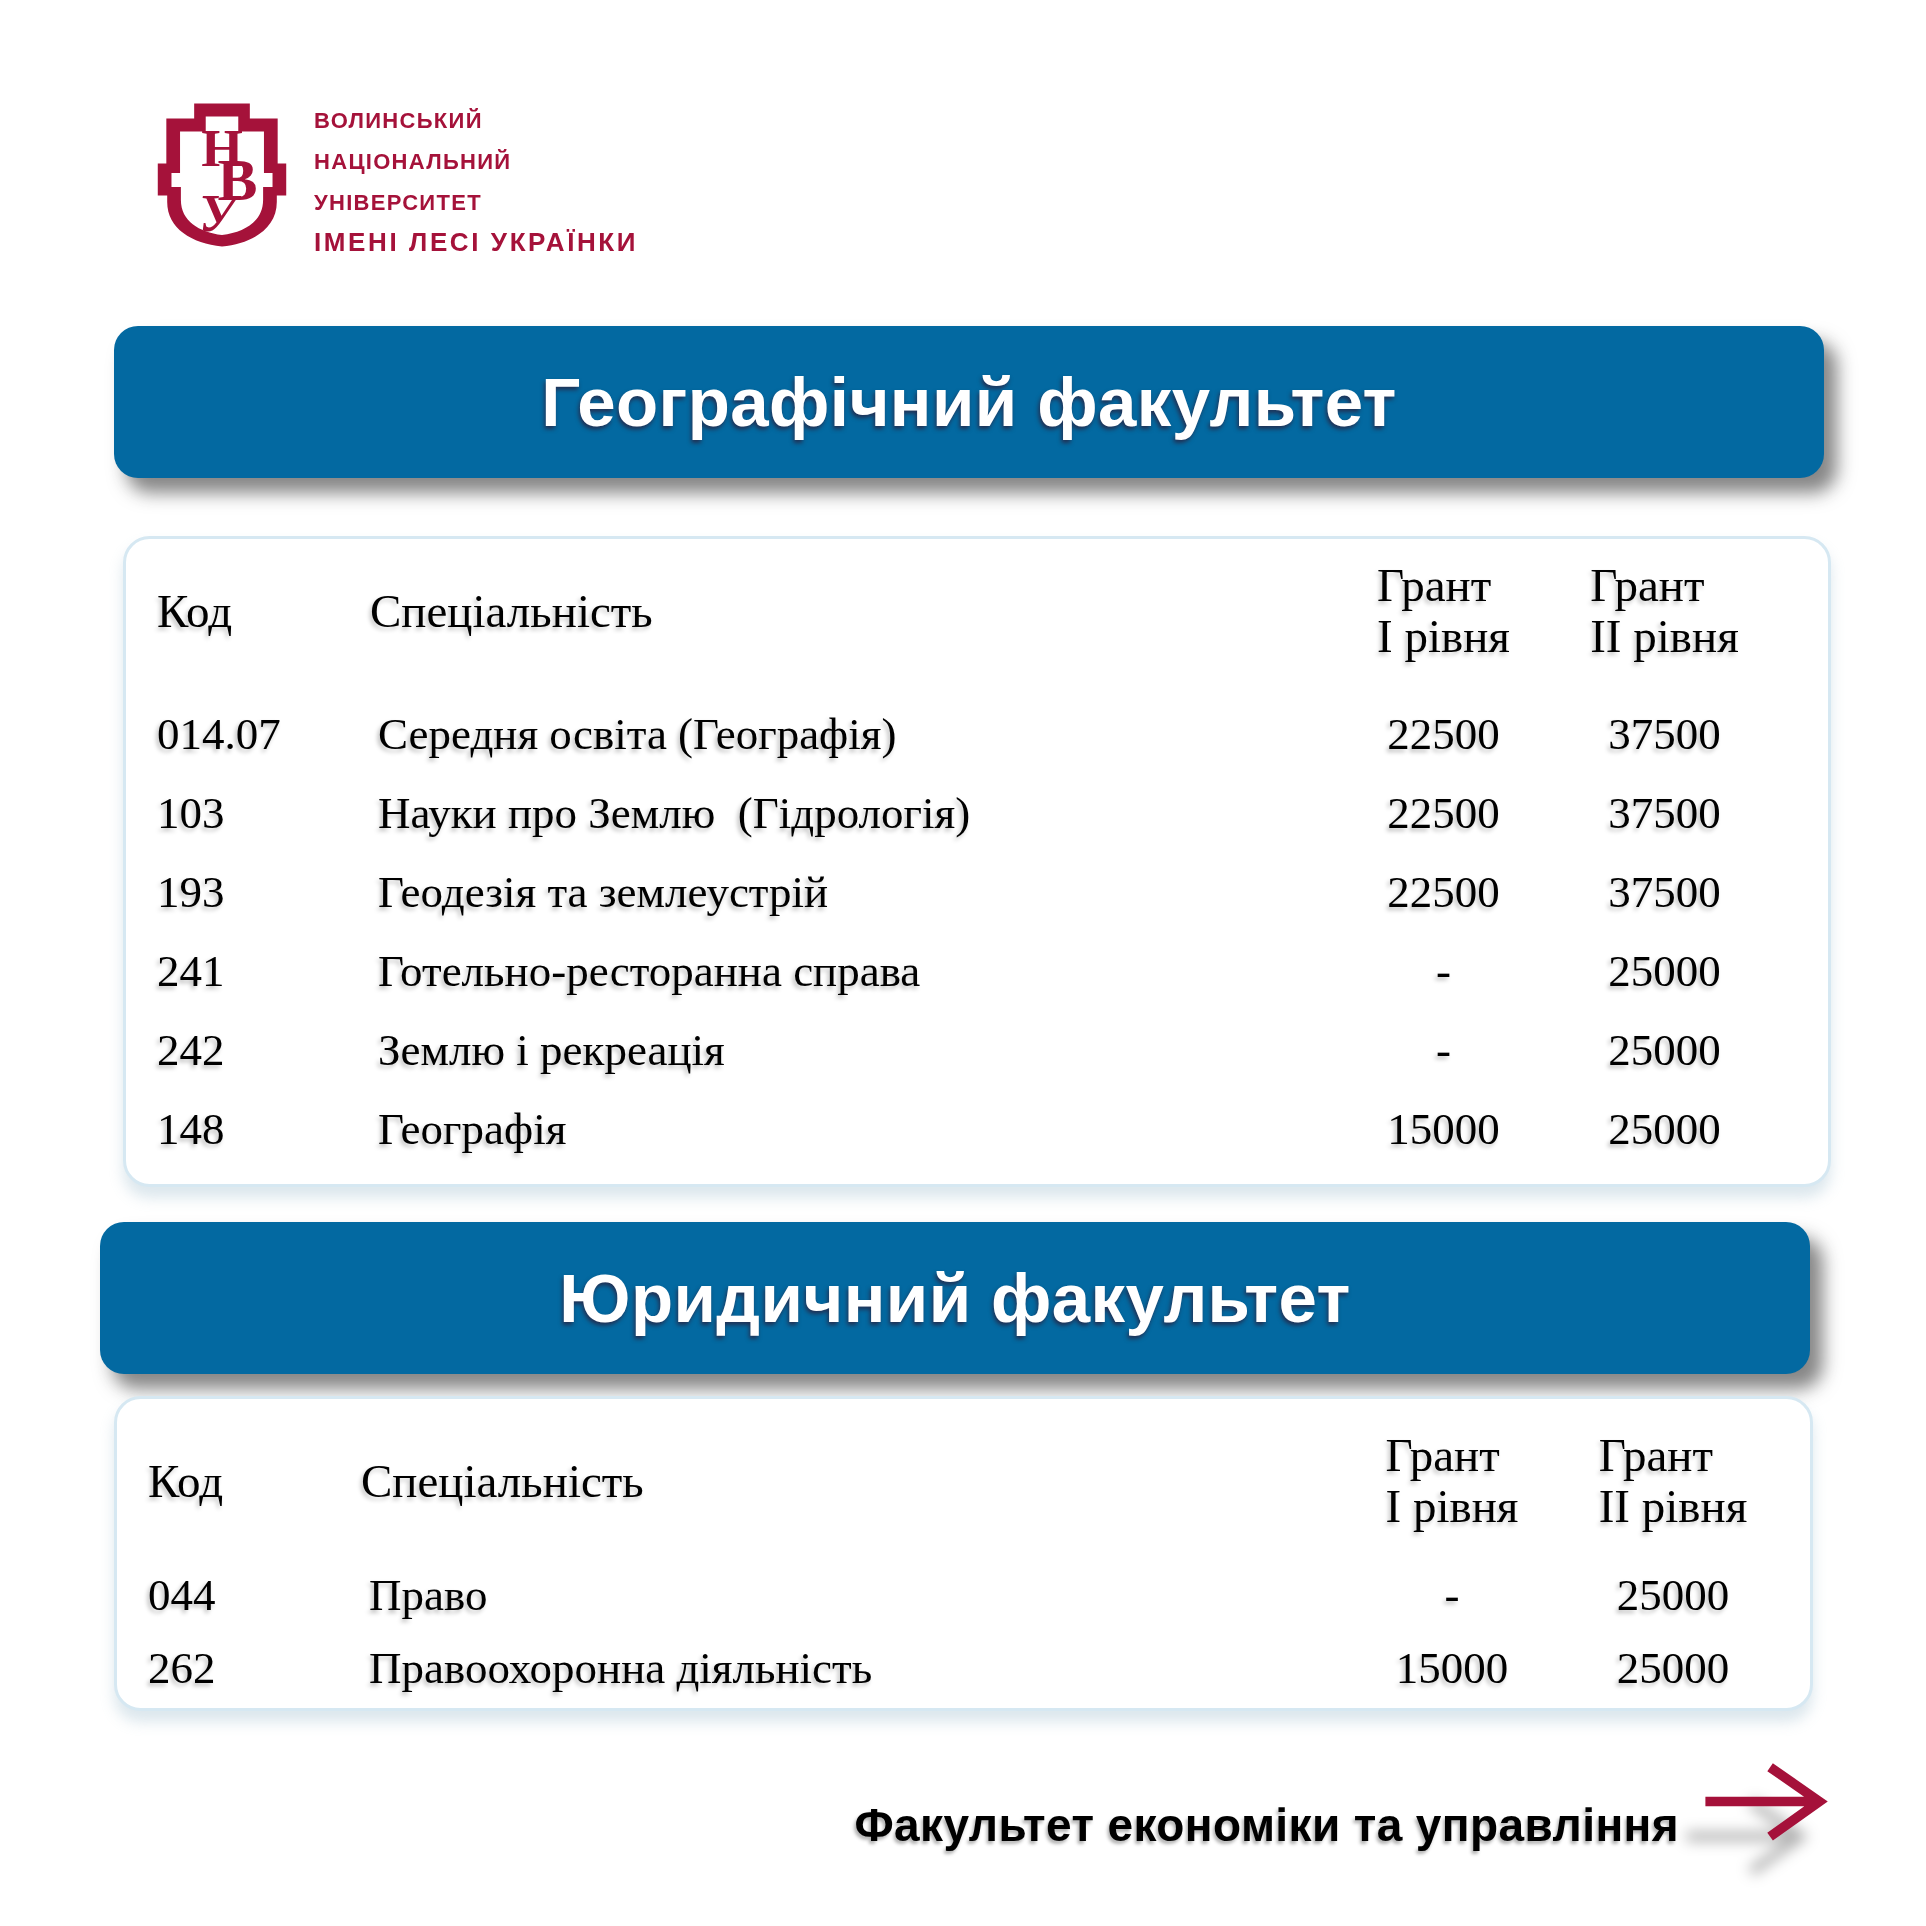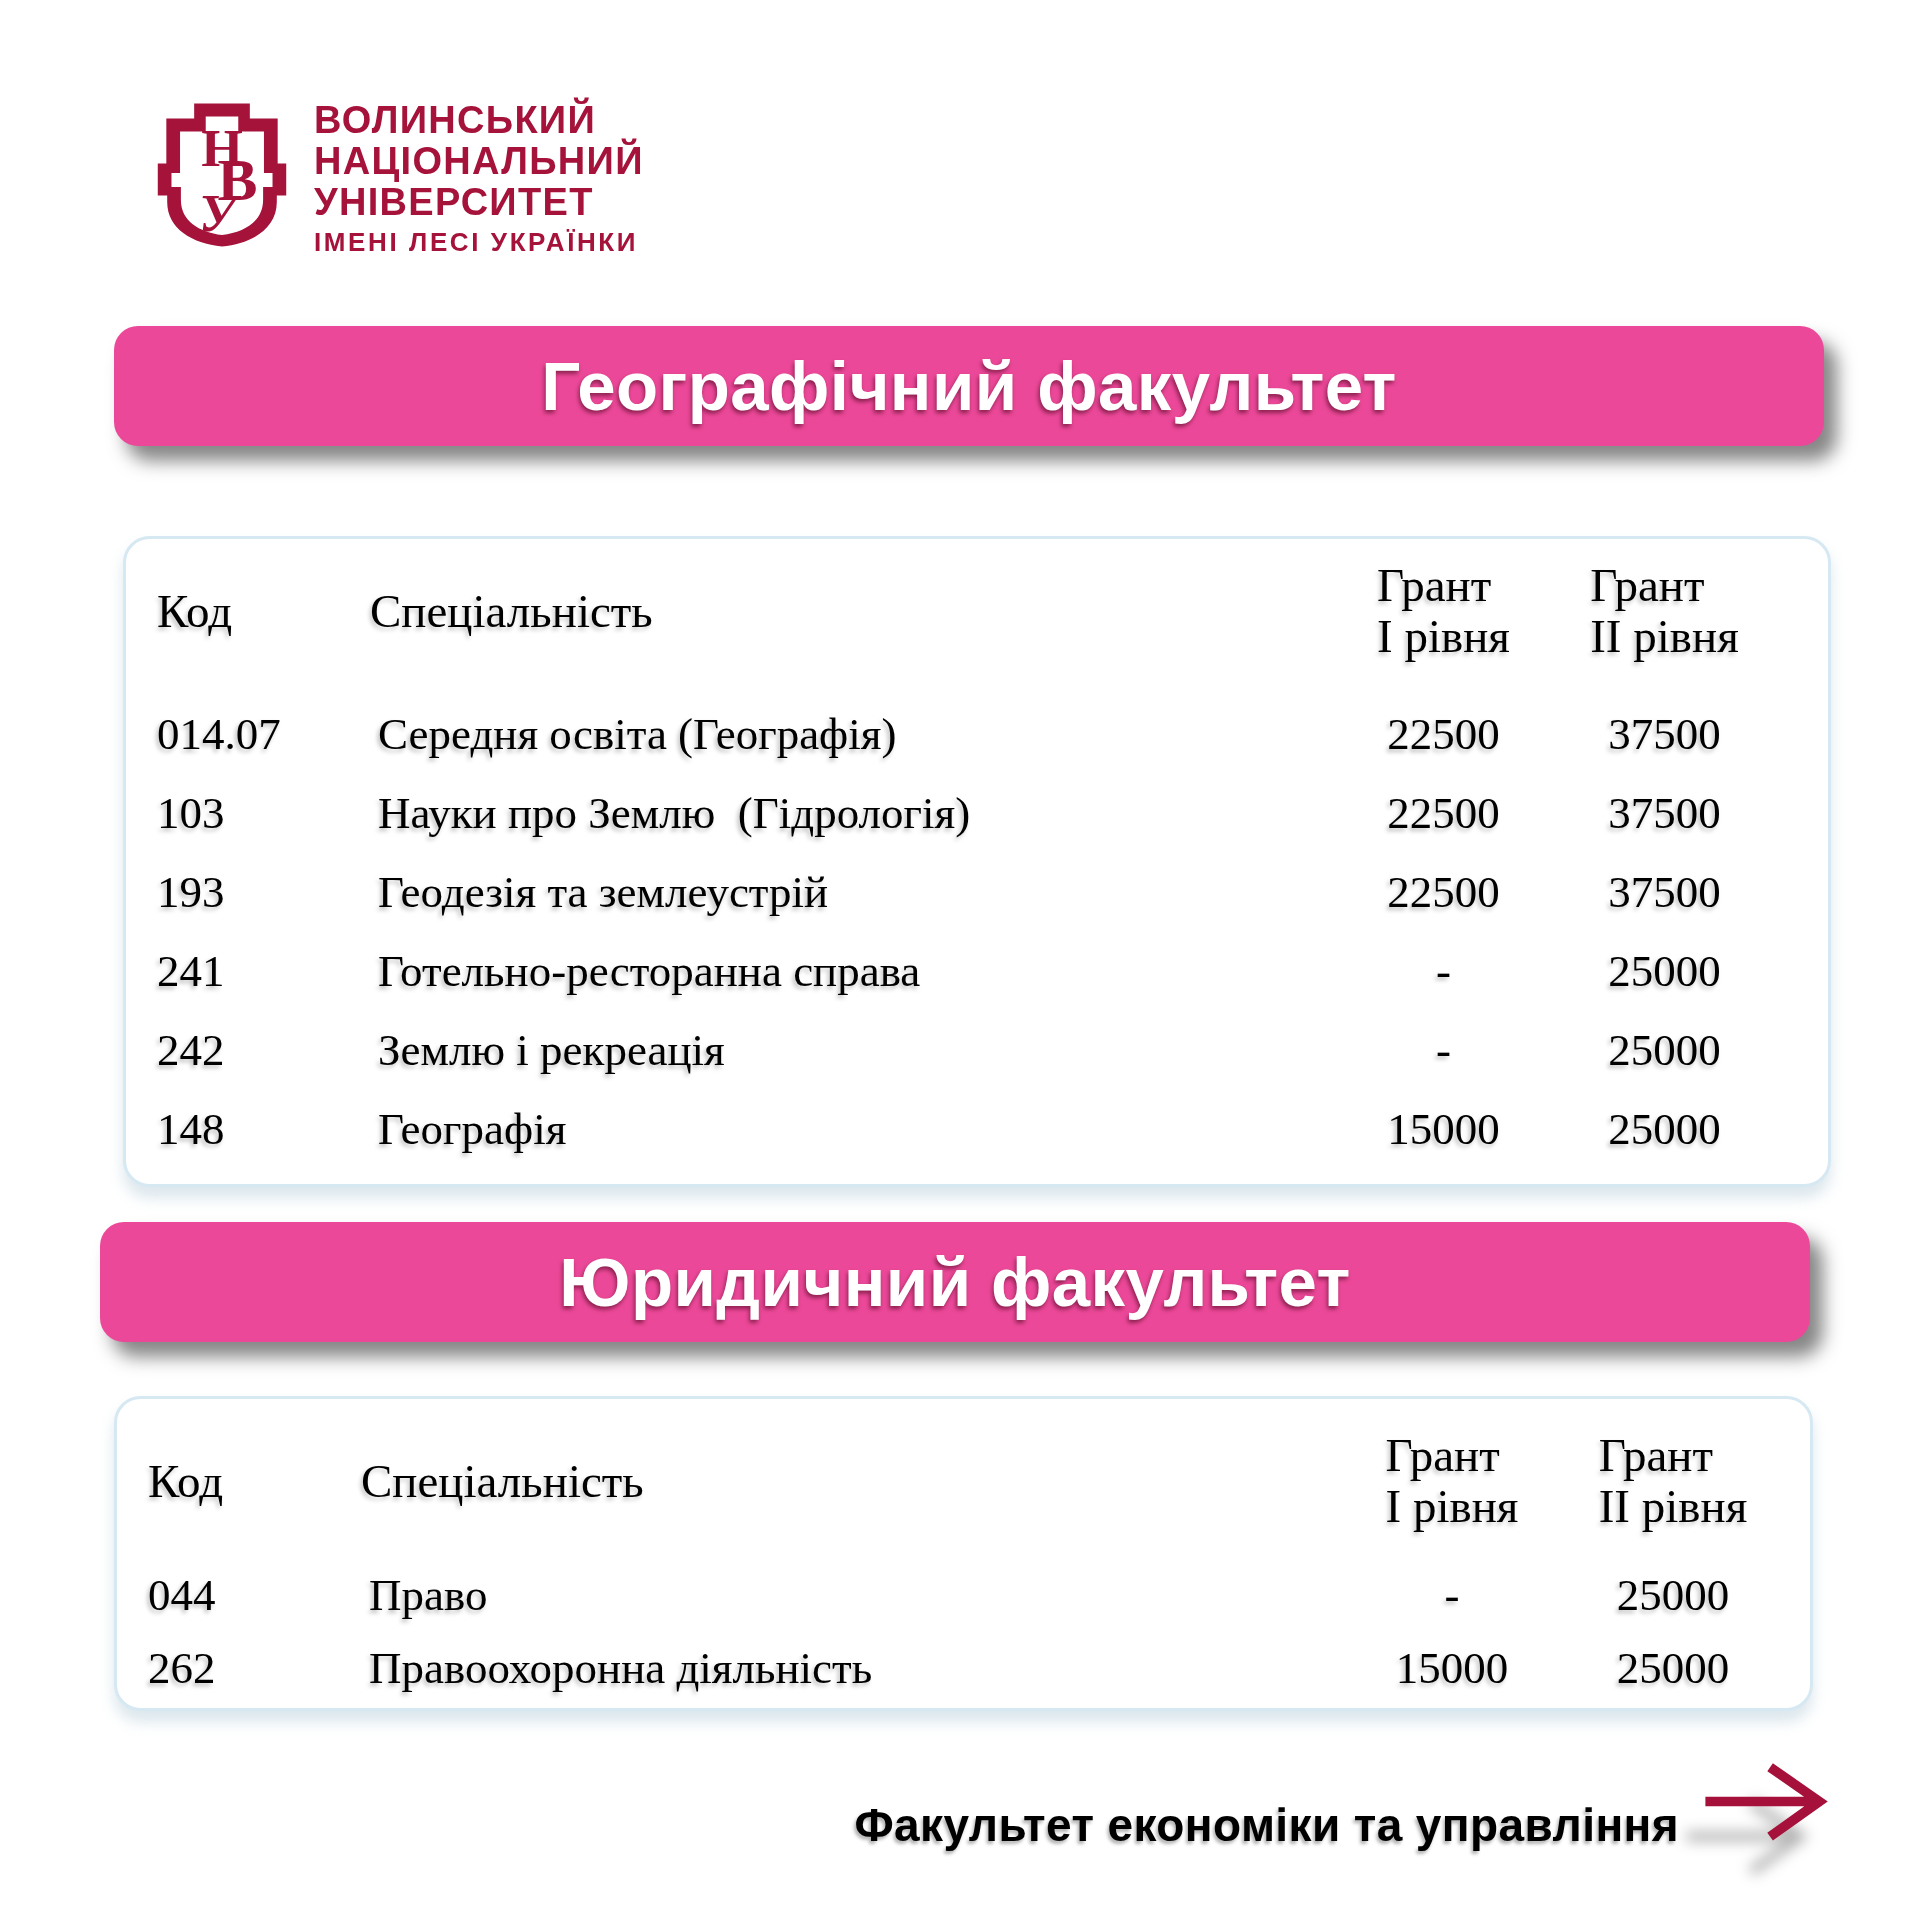--- a/index.html
+++ b/index.html
@@ -19,36 +19,36 @@
     width:138px; height:152px;
     overflow:visible;
   }
   .brand-text{
     position:absolute;
     left:314px; top:100px;
     color:#A5123A;
     font-weight:bold;
   }
   .brand-line{
-    font-size:38px;
+    font-size:22px;
     line-height:41px;
     letter-spacing:1.3px;
   }
   .brand-sub{
     margin-top:4.4px;
     font-size:26px;
     letter-spacing:2.6px;
     font-weight:bold;
   }
 
   
   .banner{
     position:absolute;
-    height:120px;
-    background:#ec4899;
+    height:152px;
+    background:#0369a1;
     border-radius:24px;
     display:flex;
     align-items:center;
     justify-content:center;
     box-shadow:12.3px 15px 17.6px rgba(35,35,35,0.55);
   }
   .banner1{ left:114px; top:326px;  width:1710px; }
   .banner2{ left:100px; top:1222px; width:1710px; }
   .banner-title{
     color:#ffffff;

